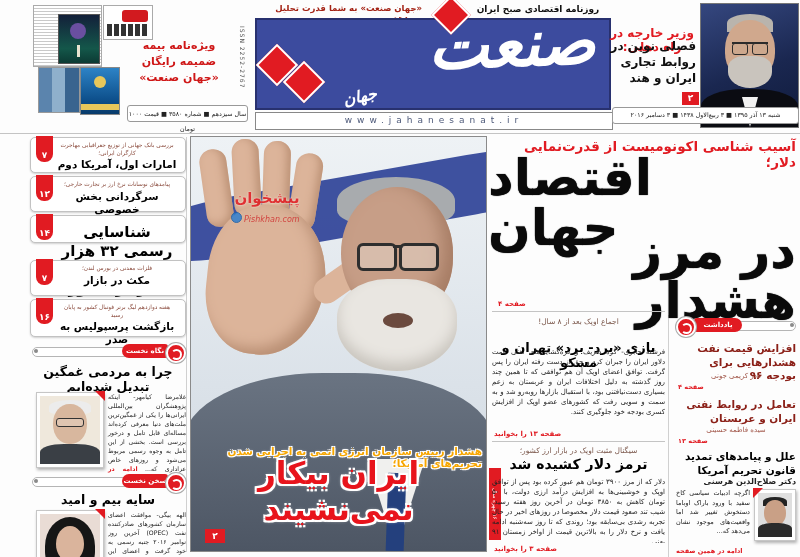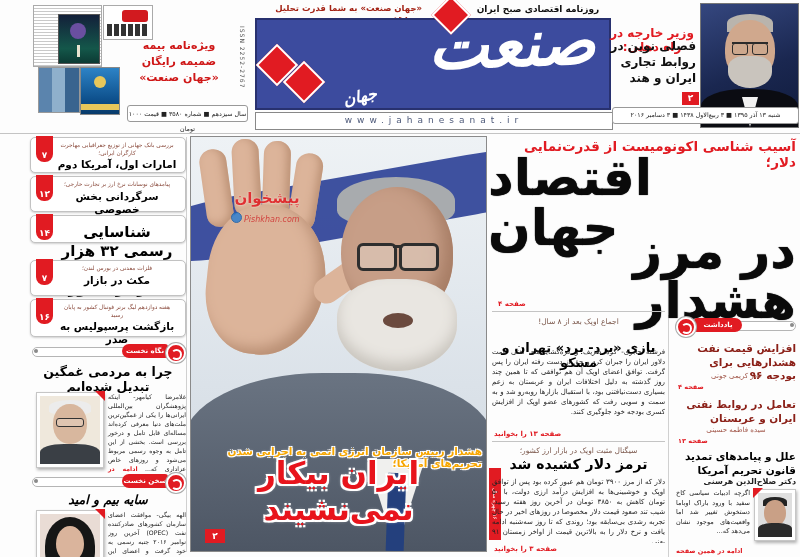--- a/index.html
+++ b/index.html
@@ -273,21 +273,21 @@
   </div>
   <div class="oped-body" style="left:108px;top:392px;width:78px;">
     <span>غلامرضا کیامهر- اینکه پژوهشگران بین‌المللی ایرانی‌ها را یکی از غمگین‌ترین ملت‌های دنیا معرفی کرده‌اند مساله‌ای قابل تامل و درخور بررسی است. بخشی از این تامل به وجوه رسمی مربوط می‌شود و روزهای خاص عزاداری که...</span>
     <span class="more-ref">ادامه در همین صفحه</span>
   </div>
 
   <div class="rail" style="left:32px;top:477px;width:150px;"></div>
   <div class="enddot" style="left:34px;top:479px;"></div>
   <div class="tag" style="left:122px;top:474px;width:46px;border-radius:7px 3px 3px 7px;">سخن نخست</div>
   <div class="knob" style="left:166px;top:473px;"></div>
-  <div class="abs oped-head" style="top:492px;font-style:italic;">سایه بیم و امید</div>
+  <div class="abs oped-head" style="top:492px;">سایه بیم و امید</div>
   <div class="portrait abs" style="left:36px;top:510px;width:68px;height:70px;">
     <div class="fold"></div>
     <div class="pface woman">
       <div class="scarf"></div>
       <div class="fc"></div>
 
     </div>
   </div>
   <div class="oped-body" style="left:108px;top:510px;width:78px;height:46px;overflow:hidden;">الهه بیگی- موافقت اعضای سازمان کشورهای صادرکننده نفت (OPEC) آخرین روز نوامبر ۲۰۱۶ جنبه رسمی به خود گرفت و اعضای این سازمان طی توافقی که بازی برد- برد برای اعضا به ارمغان آورد، تولید خود را کاهش دادند.</div>
 

